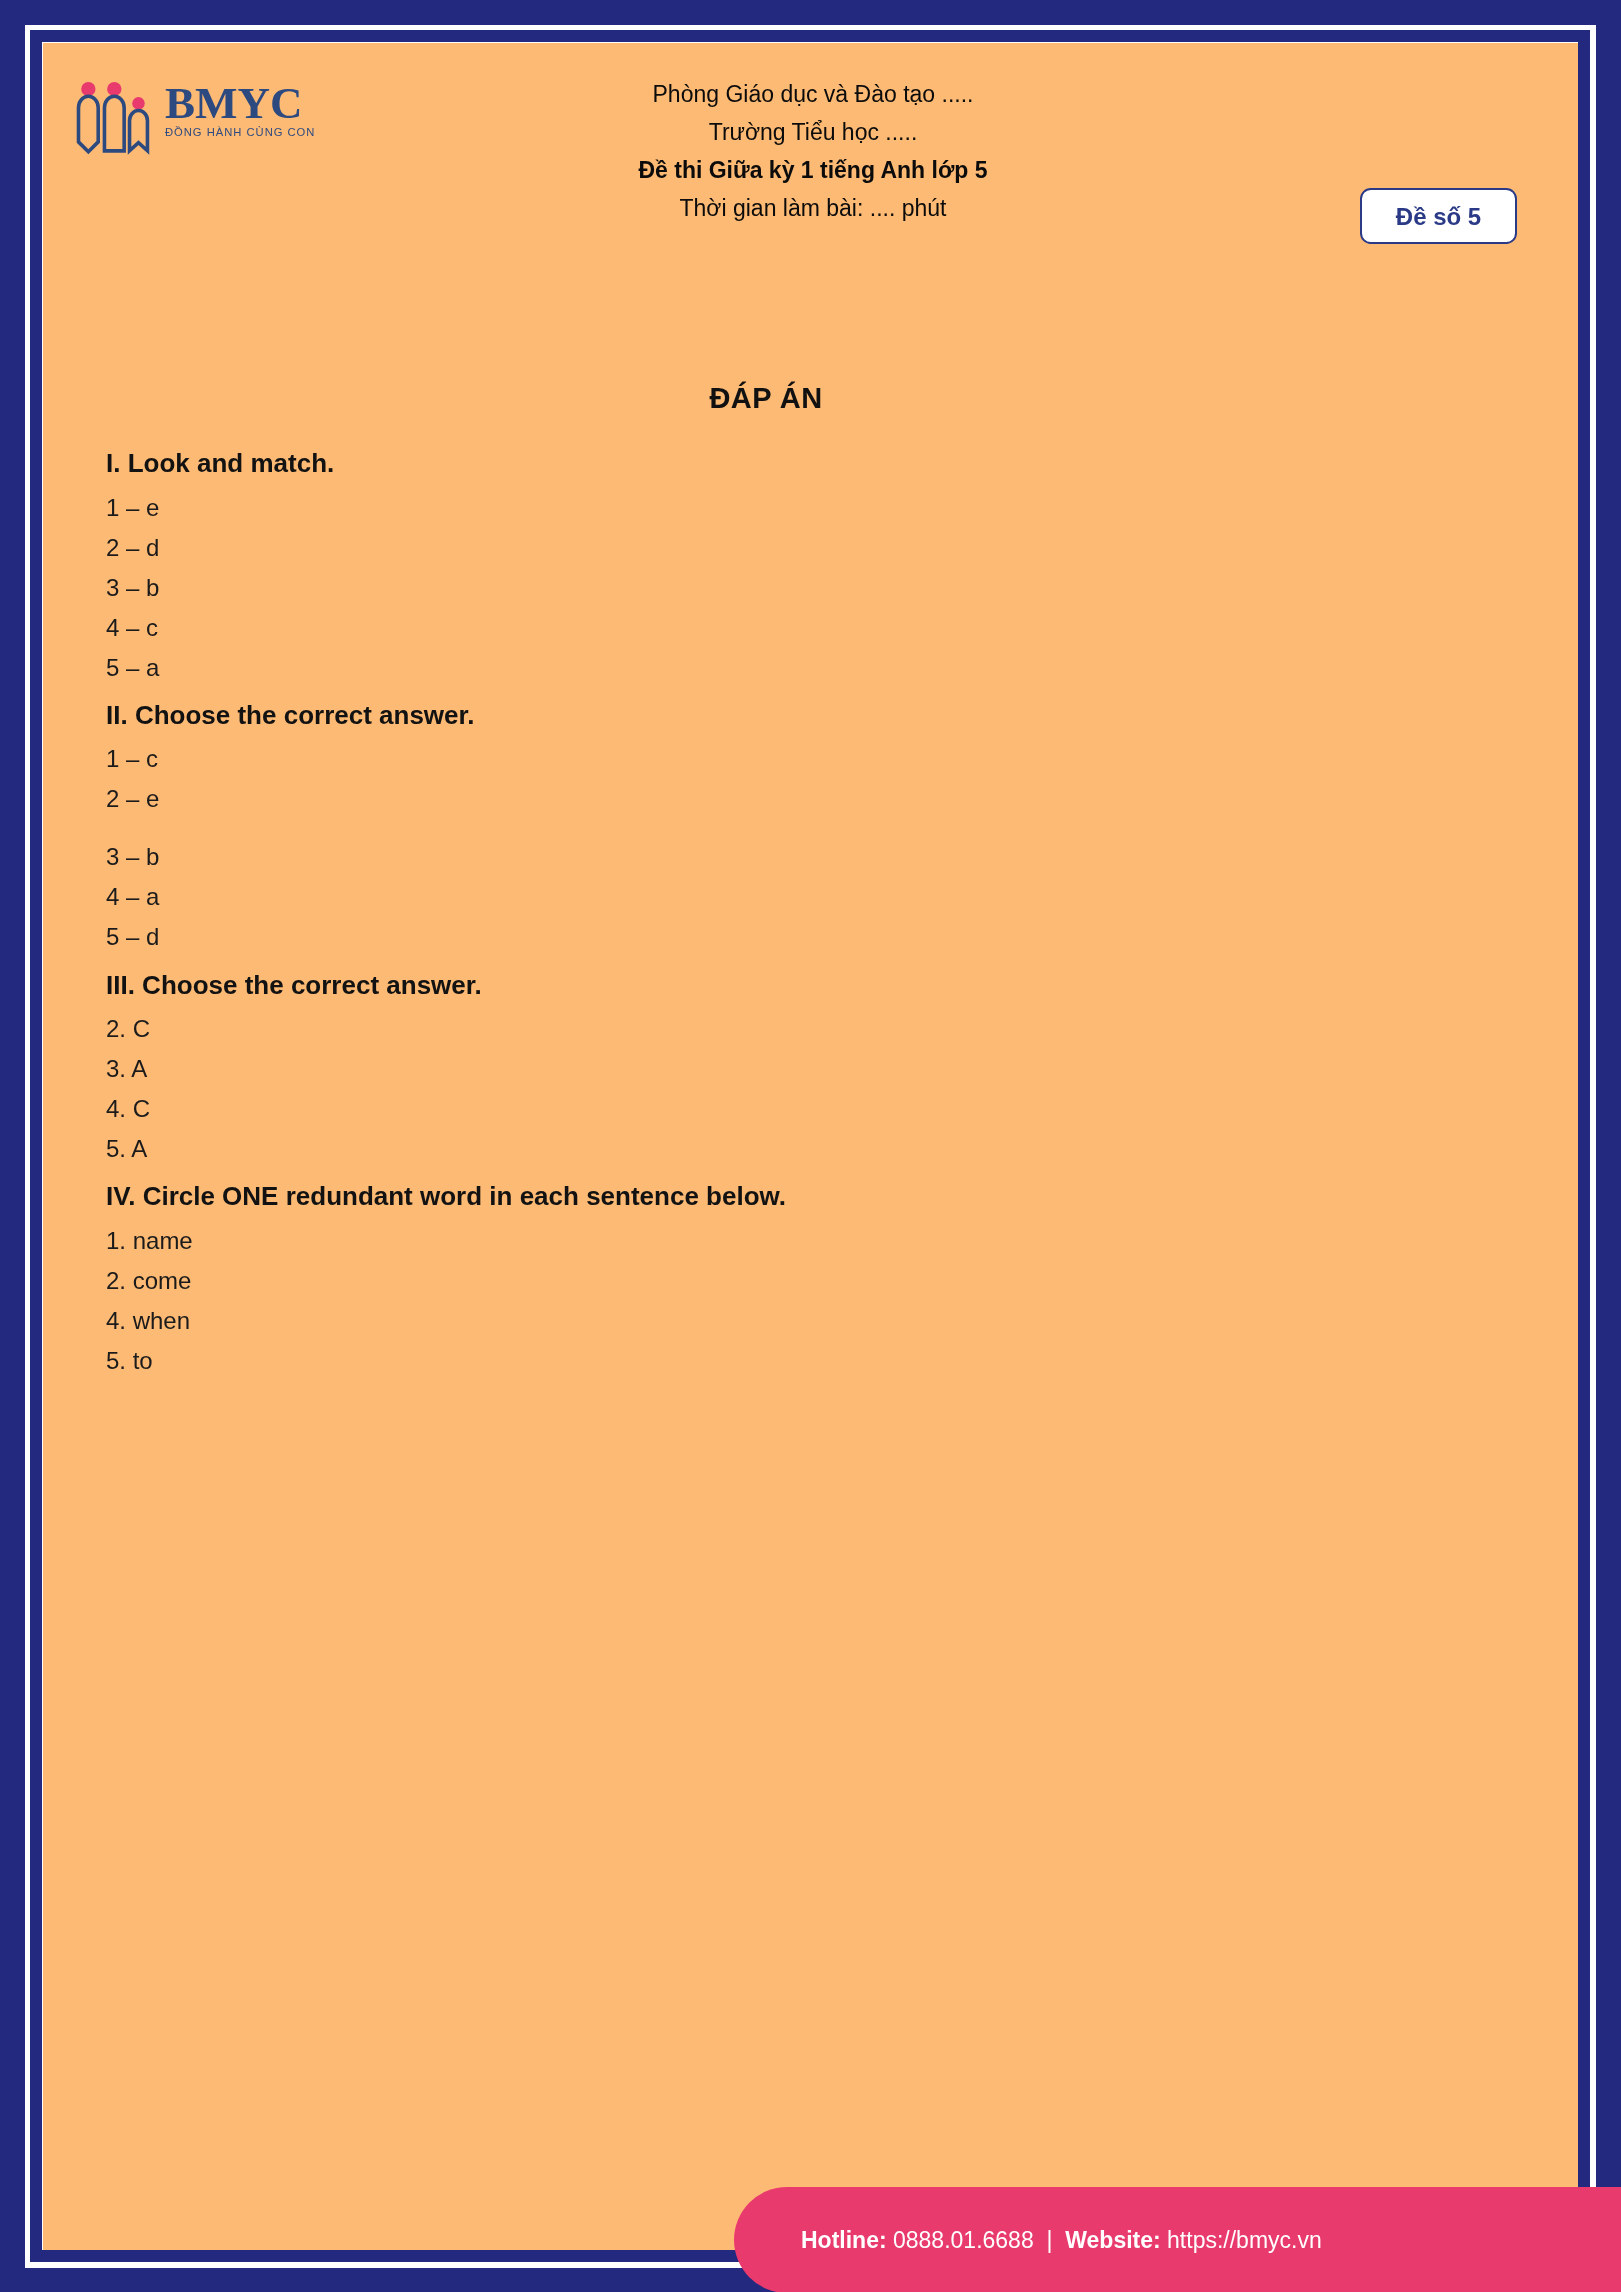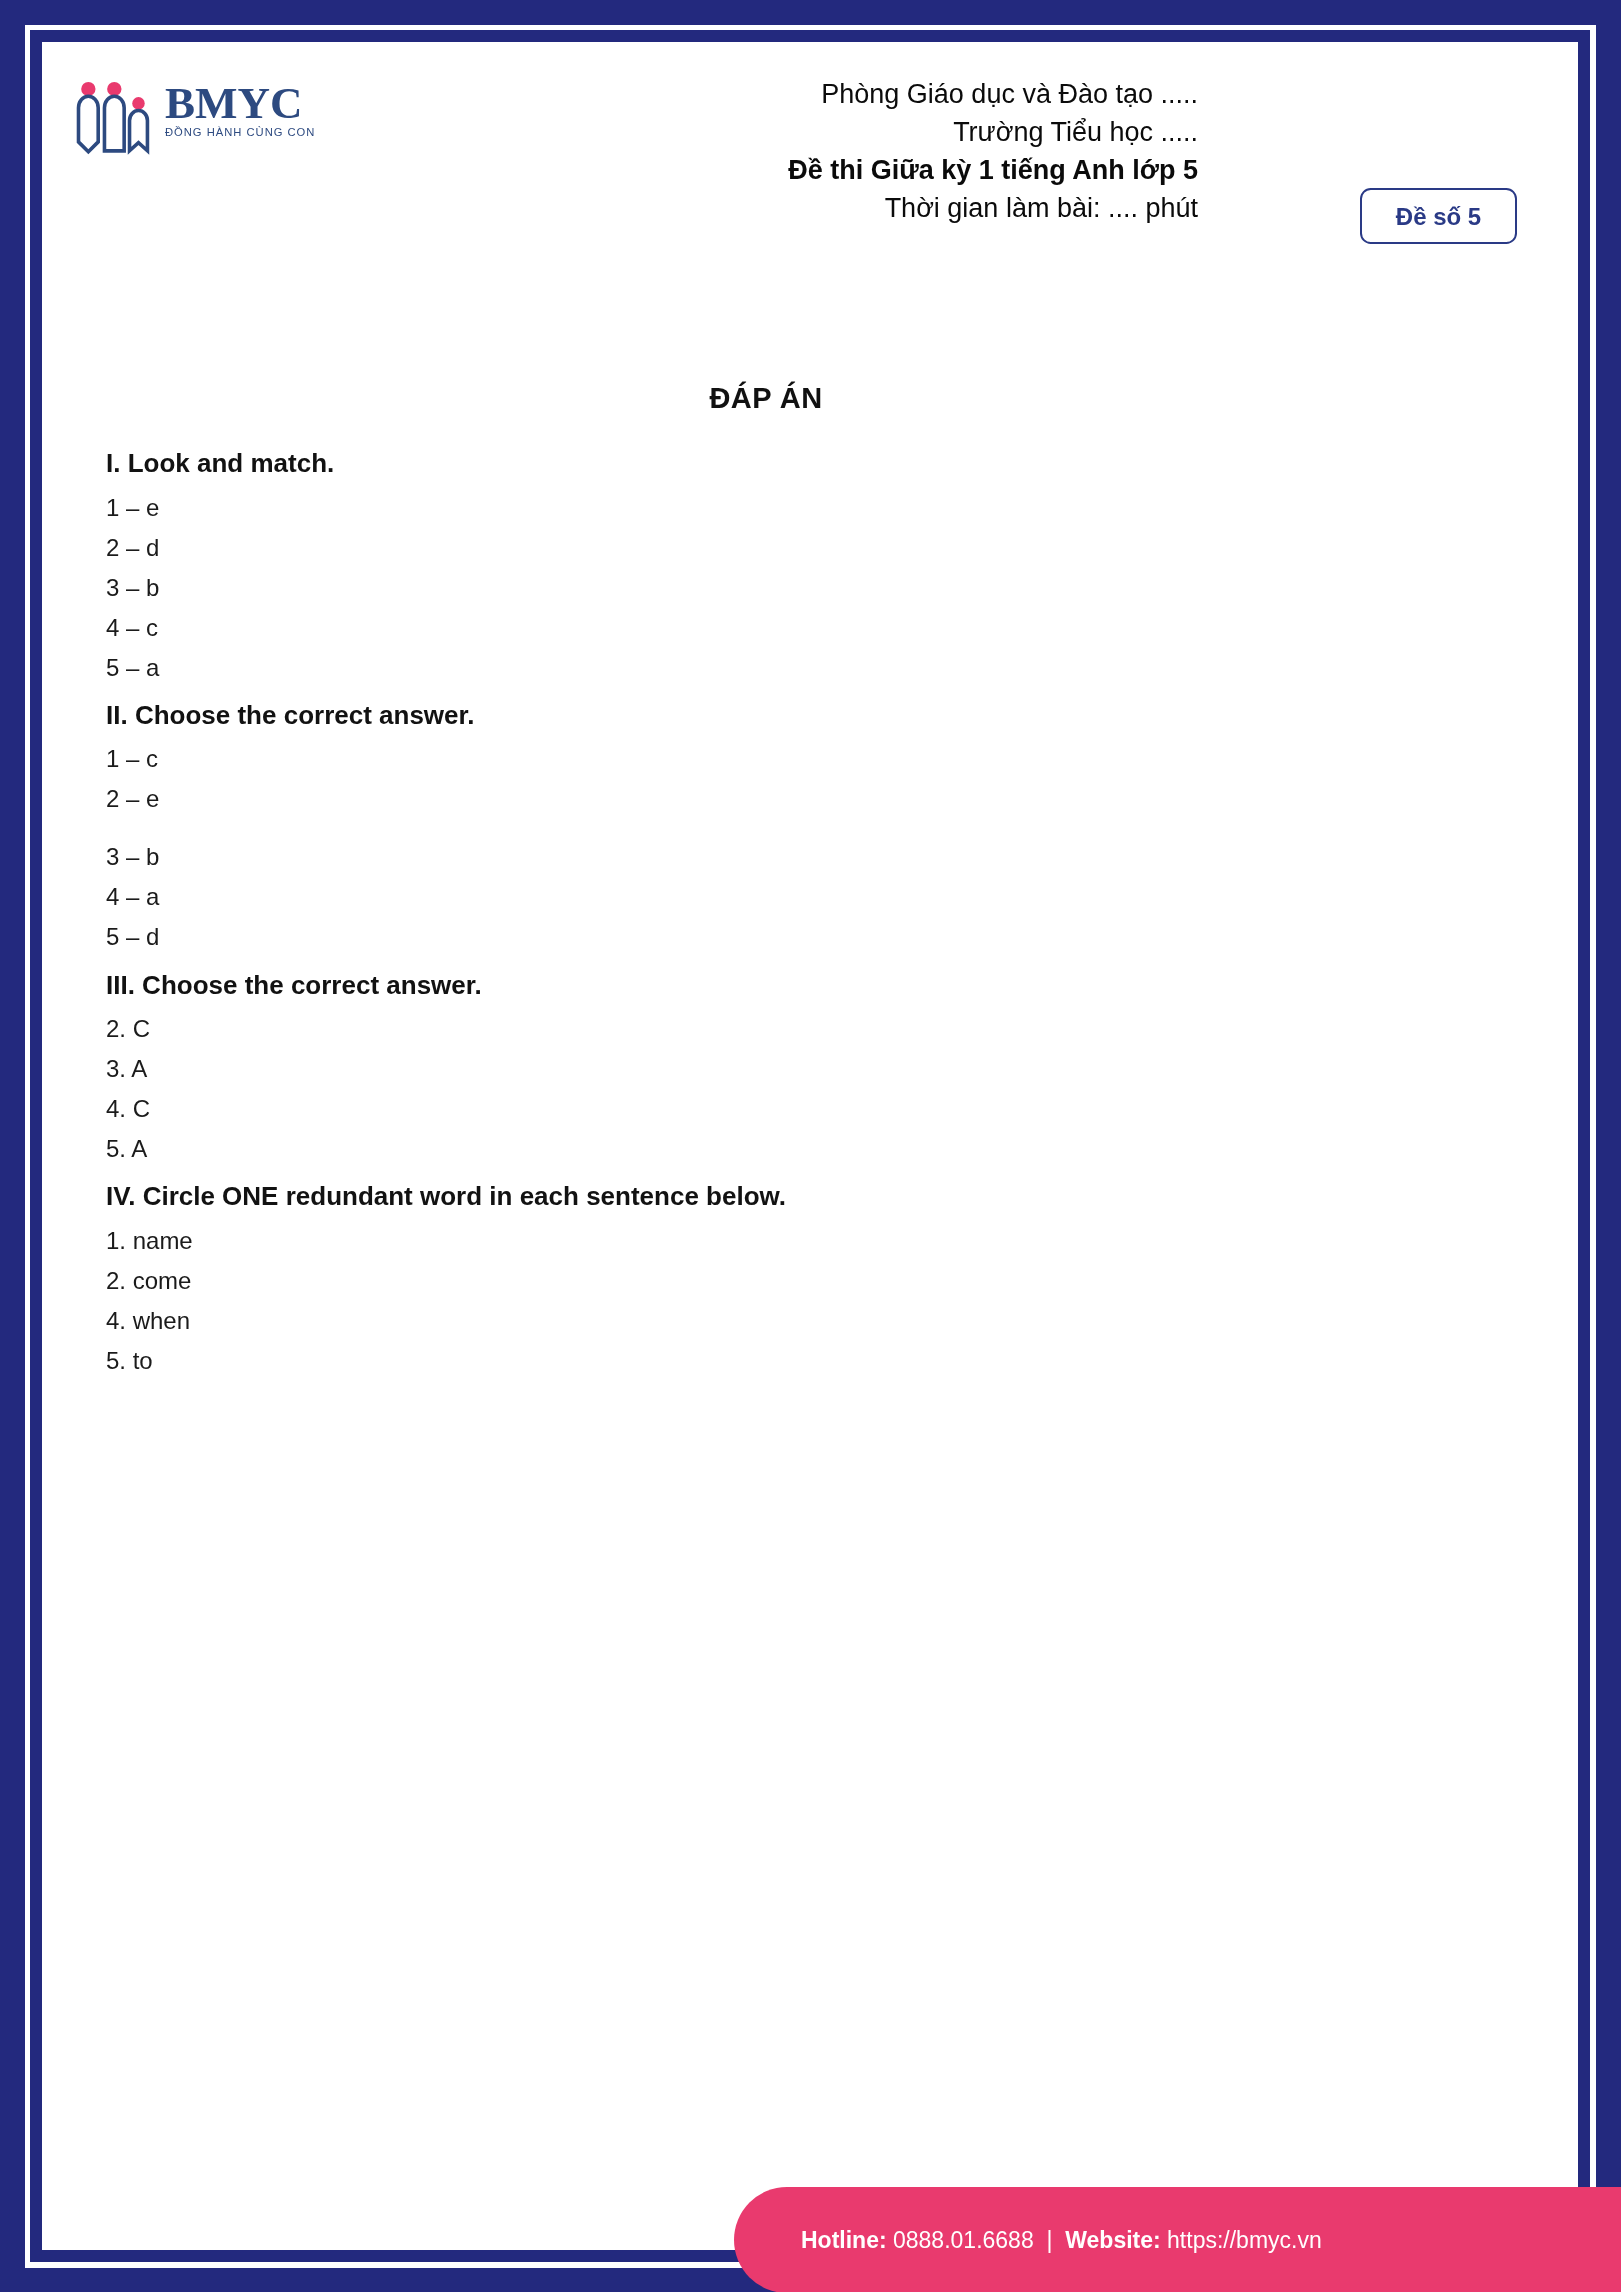--- a/index.html
+++ b/index.html
@@ -32,21 +32,21 @@
     left: 30px; top: 30px;
     width: 1560px; height: 2232px;
     border: 12.5px solid #23297e;
     background: #ffffff;
   }
 
   #sheet {
     position: absolute;
     left: 43px; top: 43px;
     width: 1535px; height: 2207px;
-    background: #ffffff;
+    background: #fdba74;
     overflow: hidden;
   }
 
   
   #header {
     position: absolute;
     left: 0; top: 0;
     width: 1535px; height: 197px;
   }
 
@@ -84,25 +84,24 @@
   }
 
   
   #header-lines {
     position: absolute;
     left: 385px; top: 32px;
     width: 770px;
     text-align: center;
   }
   #header-lines .hline {
-    font-size: 27px;
+    font-size: 23px;
     color: #0b0b0b;
     line-height: 38px;
     white-space: nowrap;
-    text-align: right;
   }
   #header-lines .hline.bold { font-weight: 700; }
 
   
   #exam-badge {
     position: absolute;
     left: 1317px; top: 145px;
     width: 157px; height: 56px;
     border: 2.7px solid #2a3a86;
     border-radius: 10.7px;

